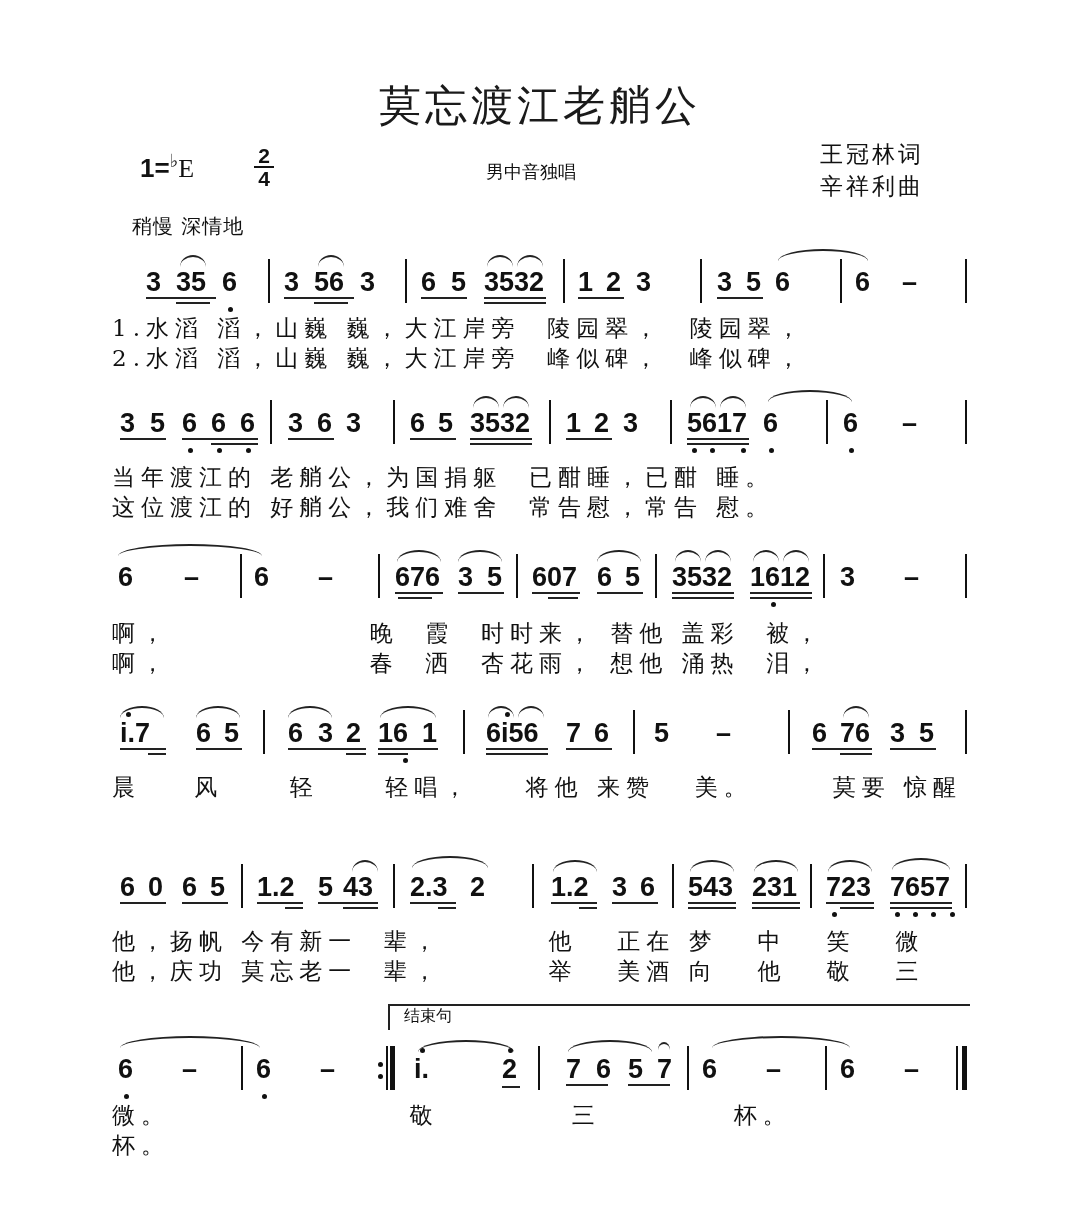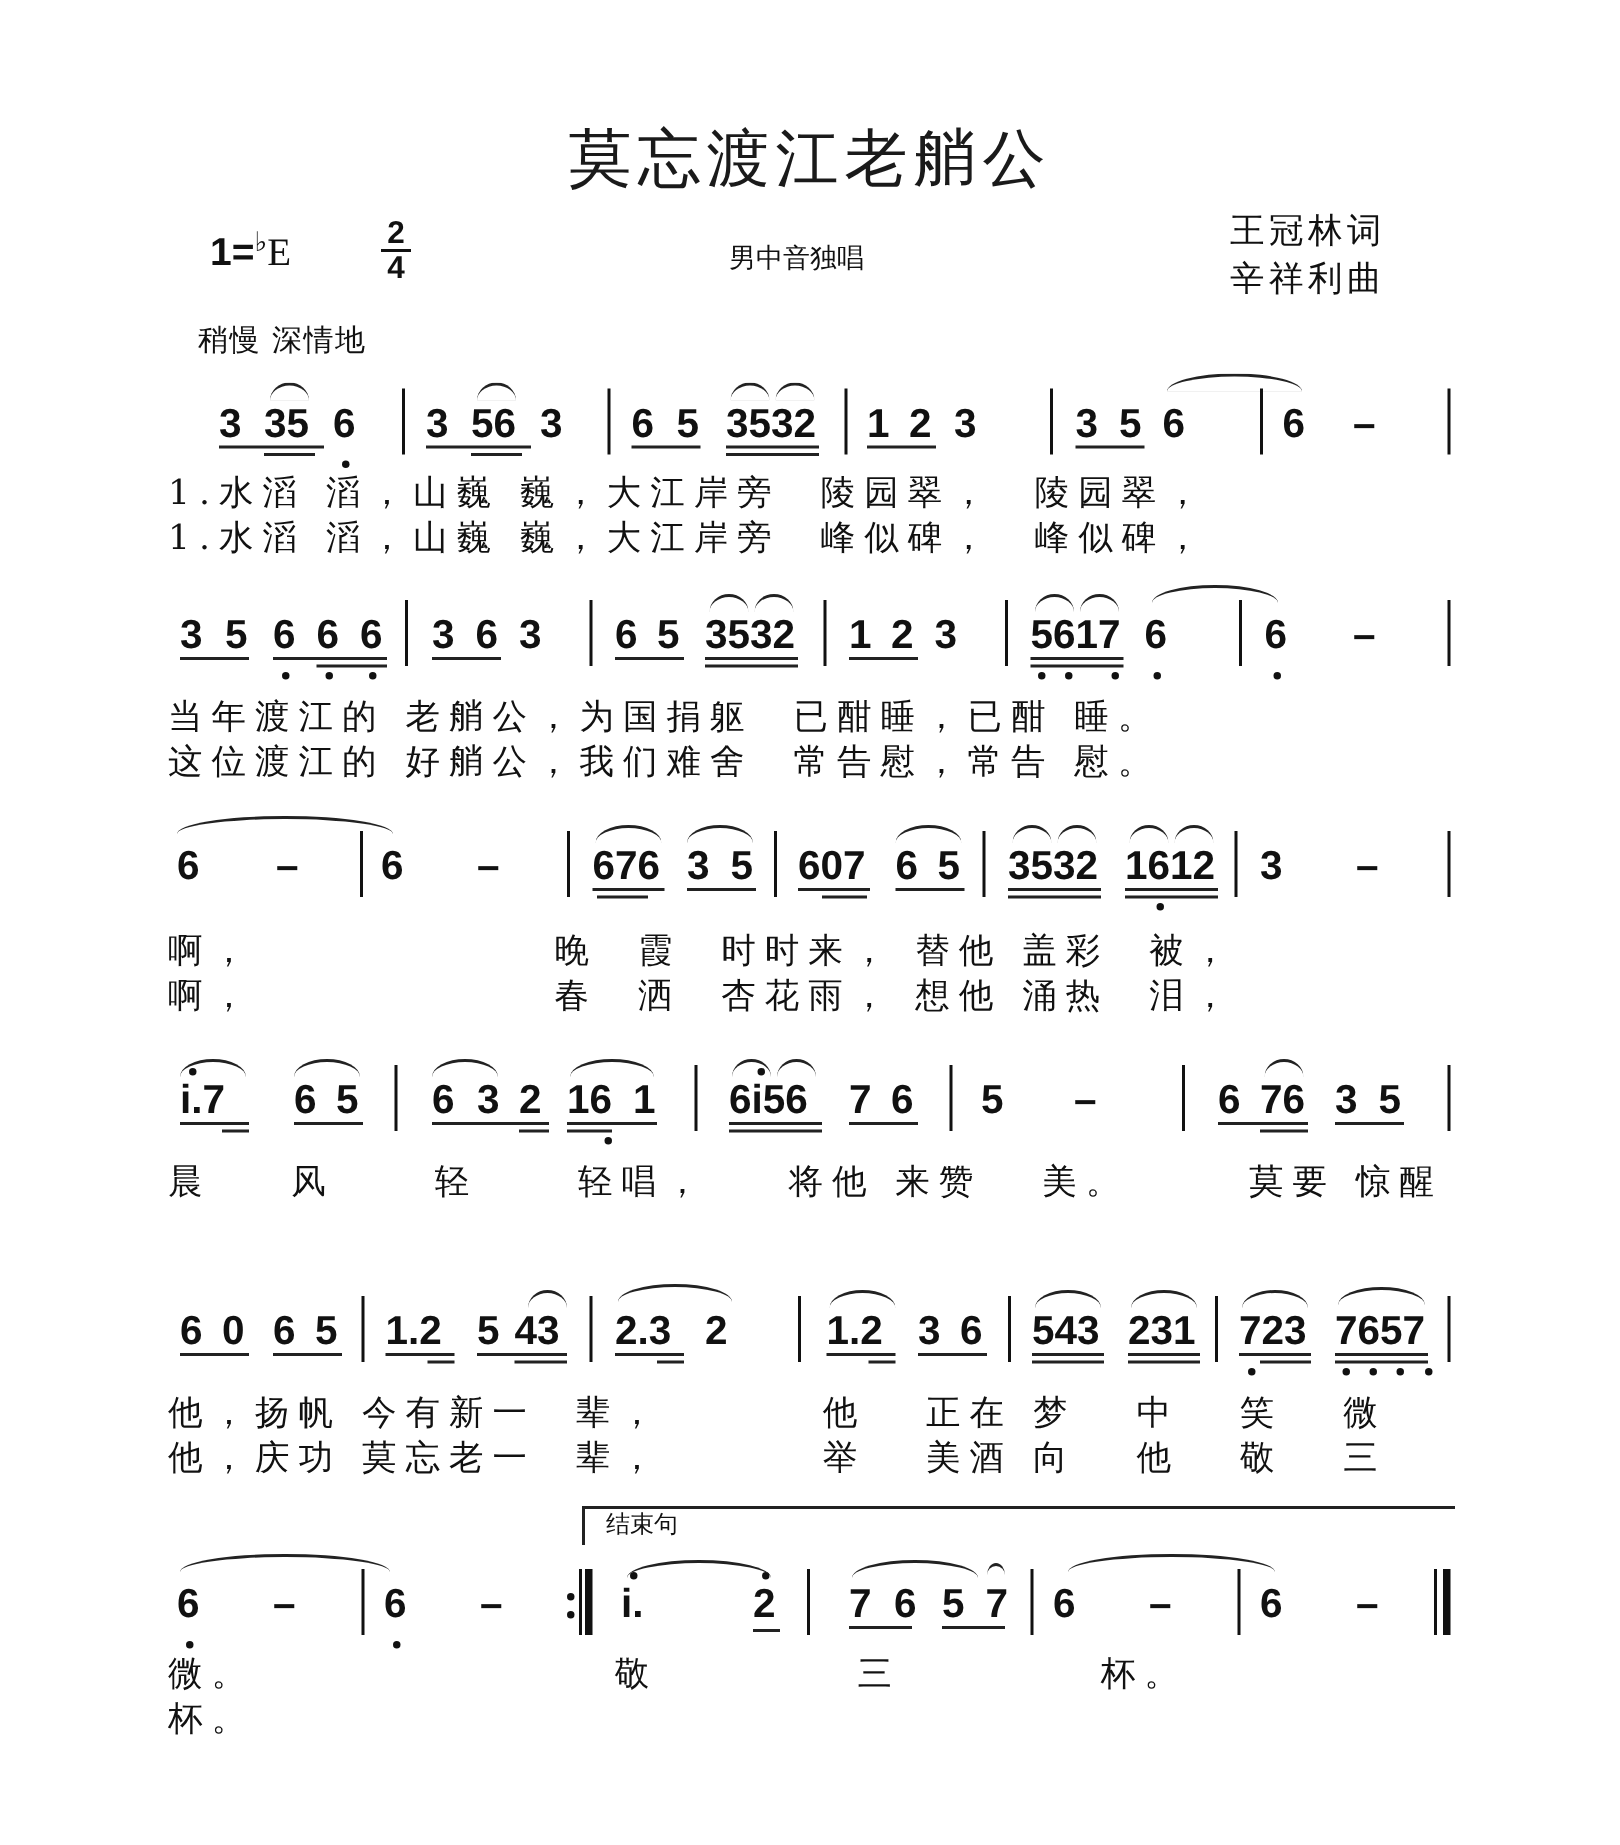--- a/index.html
+++ b/index.html
@@ -82,21 +82,21 @@
       <div class="u1" style="left: 484px; width: 62px; top: 42px;"></div>
       <div class="u1" style="left: 484px; width: 62px; top: 47px;"></div>
       <div class="u1" style="left: 578px; width: 46px; top: 42px;"></div>
       <div class="u1" style="left: 717px; width: 46px; top: 42px;"></div>
       <div class="slur" style="left: 180px; width: 26px; top: 0px;"></div>
       <div class="slur" style="left: 318px; width: 26px; top: 0px;"></div>
       <div class="slur" style="left: 487px; width: 26px; top: 0px;"></div>
       <div class="slur" style="left: 517px; width: 26px; top: 0px;"></div>
       <div class="slur" style="left: 778px; width: 90px; top: -6px;"></div>
       <div class="lyric" style="left: 112px; top: 58px;">1.水滔 滔，山巍 巍，大江岸旁  陵园翠，  陵园翠，</div>
-      <div class="lyric" style="left: 112px; top: 88px;">1.水滔 滔，山巍 巍，大江岸旁  峰似碑，  峰似碑，</div>
+      <div class="lyric" style="left: 112px; top: 88px;">2.水滔 滔，山巍 巍，大江岸旁  峰似碑，  峰似碑，</div>
     </div>
     <div class="system" style="top: 396px; height: 140px;">
       <div class="barline" style="left: 270px;"></div>
       <div class="barline" style="left: 393px;"></div>
       <div class="barline" style="left: 549px;"></div>
       <div class="barline" style="left: 670px;"></div>
       <div class="barline" style="left: 826px;"></div>
       <div class="barline" style="left: 965px;"></div>
       <div class="note" style="left: 120px;">3</div>
       <div class="note" style="left: 150px;">5</div>

